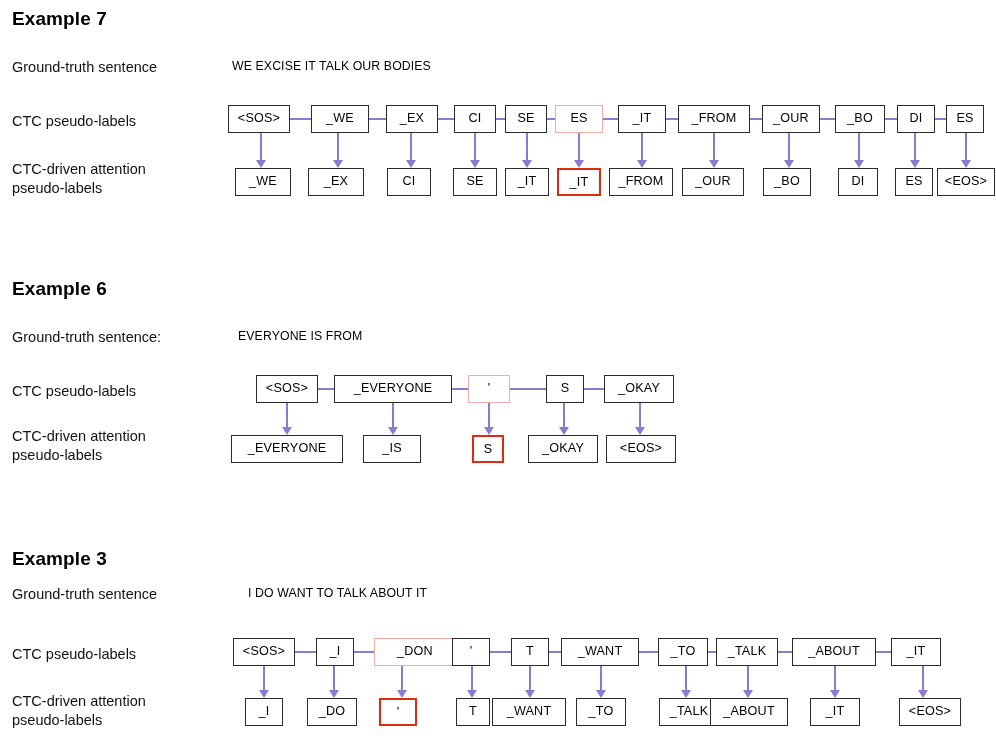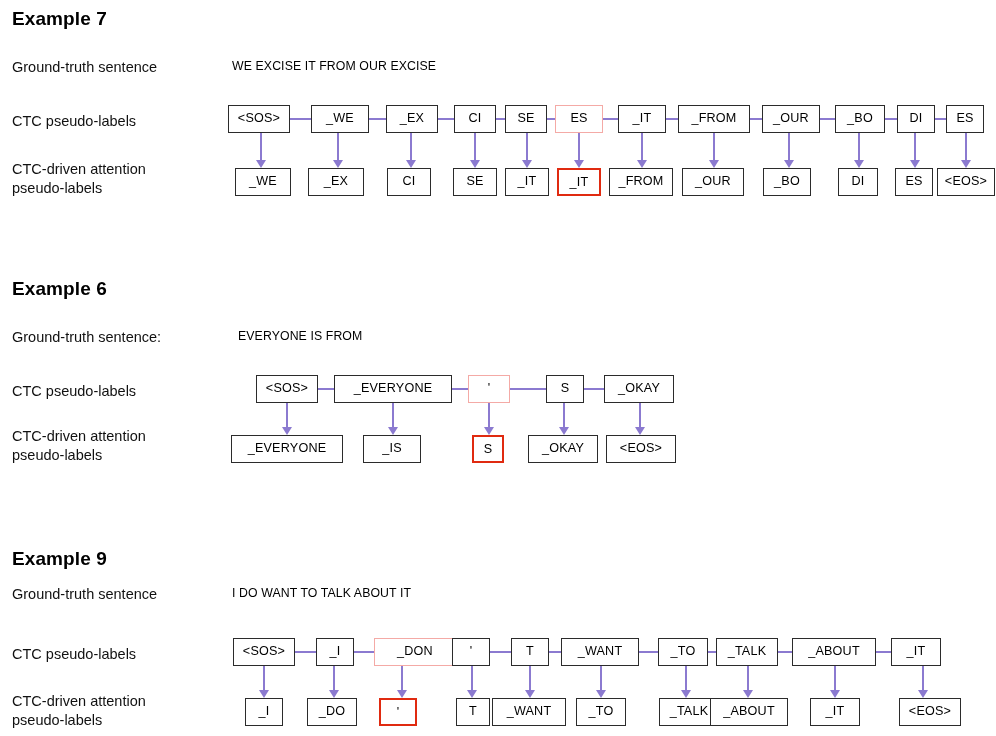--- a/index.html
+++ b/index.html
@@ -91,21 +91,21 @@
     border-top: 8px solid #8b7ad0;
     z-index: 2;
   }
 </style>
 </head>
 <body>
 
 <div class="example-block" id="example-1">
   <div class="example-title" style="top: 8px;">Example 7</div>
   <div class="row-label" style="top: 58px;">Ground-truth sentence</div>
-  <div class="gt-sentence" style="left: 232px; top: 59px;">WE EXCISE IT FROM OUR EXCISE</div>
+  <div class="gt-sentence" style="left: 232px; top: 59px;">WE EXCISE IT TALK OUR BODIES</div>
   <div class="row-label" style="top: 112px;">CTC pseudo-labels</div>
   <div class="row-label" style="top: 160px;">CTC-driven attention
 pseudo-labels</div>
   <div class="graph">
       <div class="hlink" style="left: 290px; width: 21px; top: 117.8px;"></div>
       <div class="hlink" style="left: 369px; width: 17px; top: 117.8px;"></div>
       <div class="hlink" style="left: 438px; width: 16px; top: 117.8px;"></div>
       <div class="hlink" style="left: 496px; width: 9px; top: 117.8px;"></div>
       <div class="hlink" style="left: 547px; width: 8px; top: 117.8px;"></div>
       <div class="hlink" style="left: 603px; width: 15px; top: 117.8px;"></div>
@@ -194,23 +194,23 @@
       <div class="node" style="left: 604px; top: 105px; width: 70px;">_OKAY</div>
       <div class="node" style="left: 231px; top: 165px; width: 112px;">_EVERYONE</div>
       <div class="node" style="left: 363px; top: 165px; width: 58px;">_IS</div>
       <div class="node hl-strong" style="left: 472px; top: 165px; width: 32px;">S</div>
       <div class="node" style="left: 528px; top: 165px; width: 70px;">_OKAY</div>
       <div class="node" style="left: 606px; top: 165px; width: 70px;">&lt;EOS&gt;</div>
     </div>
 </div>
 
 <div class="example-block" id="example-3">
-  <div class="example-title" style="top: 8px;">Example 9</div>
+  <div class="example-title" style="top: 8px;">Example 3</div>
   <div class="row-label" style="top: 45px;">Ground-truth sentence</div>
-  <div class="gt-sentence" style="left: 232px; top: 46px;">I DO WANT TO TALK ABOUT IT</div>
+  <div class="gt-sentence" style="left: 248px; top: 46px;">I DO WANT TO TALK ABOUT IT</div>
   <div class="row-label" style="top: 105px;">CTC pseudo-labels</div>
   <div class="row-label" style="top: 152px;">CTC-driven attention
 pseudo-labels</div>
   <div class="graph">
       <div class="hlink" style="left: 295px; width: 21px; top: 110.8px;"></div>
       <div class="hlink" style="left: 354px; width: 20px; top: 110.8px;"></div>
       <div class="hlink" style="left: 436px; width: 16px; top: 110.8px;"></div>
       <div class="hlink" style="left: 490px; width: 21px; top: 110.8px;"></div>
       <div class="hlink" style="left: 549px; width: 12px; top: 110.8px;"></div>
       <div class="hlink" style="left: 639px; width: 19px; top: 110.8px;"></div>

